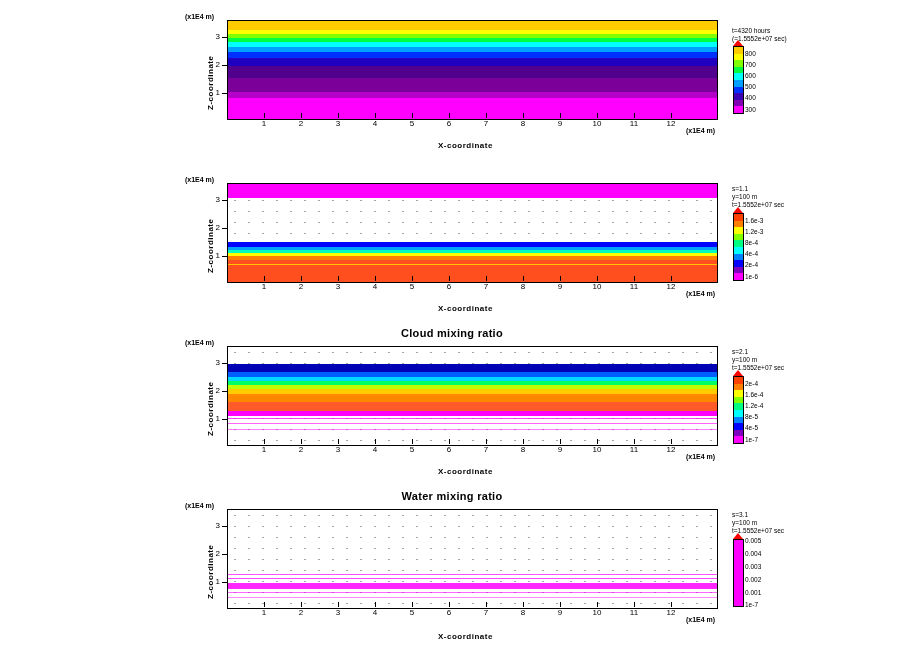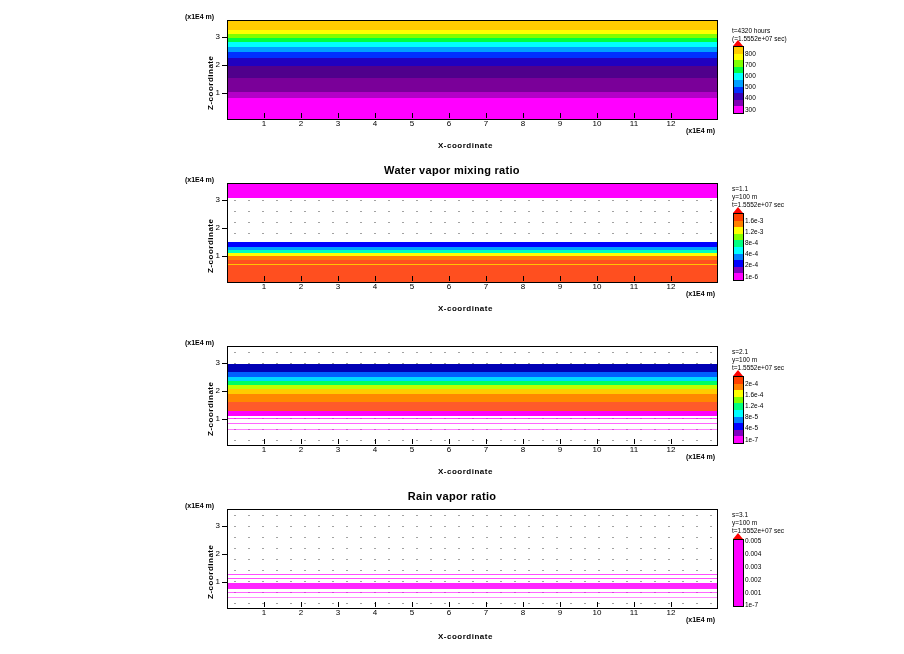--- a/index.html
+++ b/index.html
@@ -106,21 +106,20 @@
   </div>
   <div class="cblbl" style="left:745px;top:50px;">800</div>
   <div class="cblbl" style="left:745px;top:61px;">700</div>
   <div class="cblbl" style="left:745px;top:72px;">600</div>
   <div class="cblbl" style="left:745px;top:83px;">500</div>
   <div class="cblbl" style="left:745px;top:94px;">400</div>
   <div class="cblbl" style="left:745px;top:106px;">300</div>
 </div>
 
 <div class="panel" style="top:163px;height:160px;">
-  <div class="title" style="top:1px;">Water vapor mixing ratio</div>
   <div class="ylab-units" style="left:185px;top:13px;">(x1E4 m)</div>
   <div class="axis-label ylabel" style="left:206px;top:110px;">Z-coordinate</div>
 
   <div class="plotbox" style="left:227px;top:20px;width:489px;height:98px;">
     <div class="dots"></div>
     <div class="band" style="top:0;height:14px;background:#ff00ff;"></div>
     <div class="band" style="top:58px;height:5px;background:#0000ff;"></div>
     <div class="band" style="top:63px;height:3px;background:#00a0ff;"></div>
     <div class="band" style="top:66px;height:3px;background:#00ffc0;"></div>
     <div class="band" style="top:69px;height:3px;background:#ffff00;"></div>
@@ -187,20 +186,21 @@
   </div>
   <div class="cblbl" style="left:745px;top:54px;">1.6e-3</div>
   <div class="cblbl" style="left:745px;top:65px;">1.2e-3</div>
   <div class="cblbl" style="left:745px;top:76px;">8e-4</div>
   <div class="cblbl" style="left:745px;top:87px;">4e-4</div>
   <div class="cblbl" style="left:745px;top:98px;">2e-4</div>
   <div class="cblbl" style="left:745px;top:110px;">1e-6</div>
 </div>
 
 <div class="panel" style="top:326px;height:160px;">
+  <div class="title" style="top:1px;">Cloud mixing ratio</div>
   <div class="ylab-units" style="left:185px;top:13px;">(x1E4 m)</div>
   <div class="axis-label ylabel" style="left:206px;top:110px;">Z-coordinate</div>
 
   <div class="plotbox" style="left:227px;top:20px;width:489px;height:98px;">
     <div class="dots"></div>
     <div class="band" style="top:17px;height:8px;background:#0000b4;"></div>
     <div class="band" style="top:25px;height:5px;background:#0060ff;"></div>
     <div class="band" style="top:30px;height:4px;background:#00d8ff;"></div>
     <div class="band" style="top:34px;height:4px;background:#00ff60;"></div>
     <div class="band" style="top:38px;height:4px;background:#c0ff00;"></div>
@@ -271,21 +271,21 @@
   </div>
   <div class="cblbl" style="left:745px;top:54px;">2e-4</div>
   <div class="cblbl" style="left:745px;top:65px;">1.6e-4</div>
   <div class="cblbl" style="left:745px;top:76px;">1.2e-4</div>
   <div class="cblbl" style="left:745px;top:87px;">8e-5</div>
   <div class="cblbl" style="left:745px;top:98px;">4e-5</div>
   <div class="cblbl" style="left:745px;top:110px;">1e-7</div>
 </div>
 
 <div class="panel" style="top:489px;height:165px;">
-  <div class="title" style="top:1px;">Rain vapor ratio</div>
+  <div class="title" style="top:1px;">Water mixing ratio</div>
   <div class="ylab-units" style="left:185px;top:13px;">(x1E4 m)</div>
   <div class="axis-label ylabel" style="left:206px;top:110px;">Z-coordinate</div>
 
   <div class="plotbox" style="left:227px;top:20px;width:489px;height:98px;">
     <div class="dots"></div>
     <div class="band" style="top:73px;height:6px;background:#ff00ff;opacity:.85;"></div>
     <div class="wiggle" style="top:64px;height:1px;background:#ff00ff;opacity:.7;"></div>
     <div class="wiggle" style="top:68px;height:1px;background:#ff00ff;opacity:.7;"></div>
     <div class="wiggle" style="top:82px;height:1px;background:#ff00ff;opacity:.6;"></div>
     <div class="wiggle" style="top:87px;height:1px;background:#ff00ff;opacity:.45;"></div>

